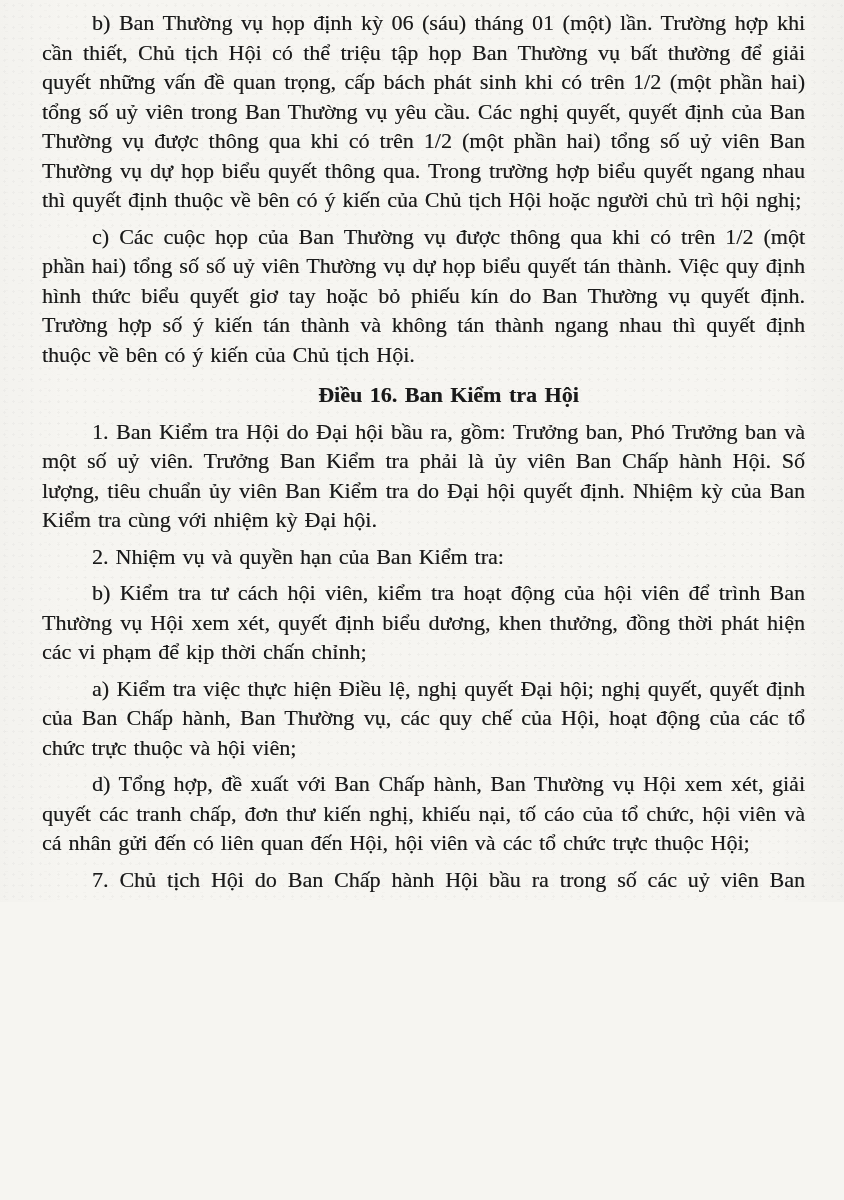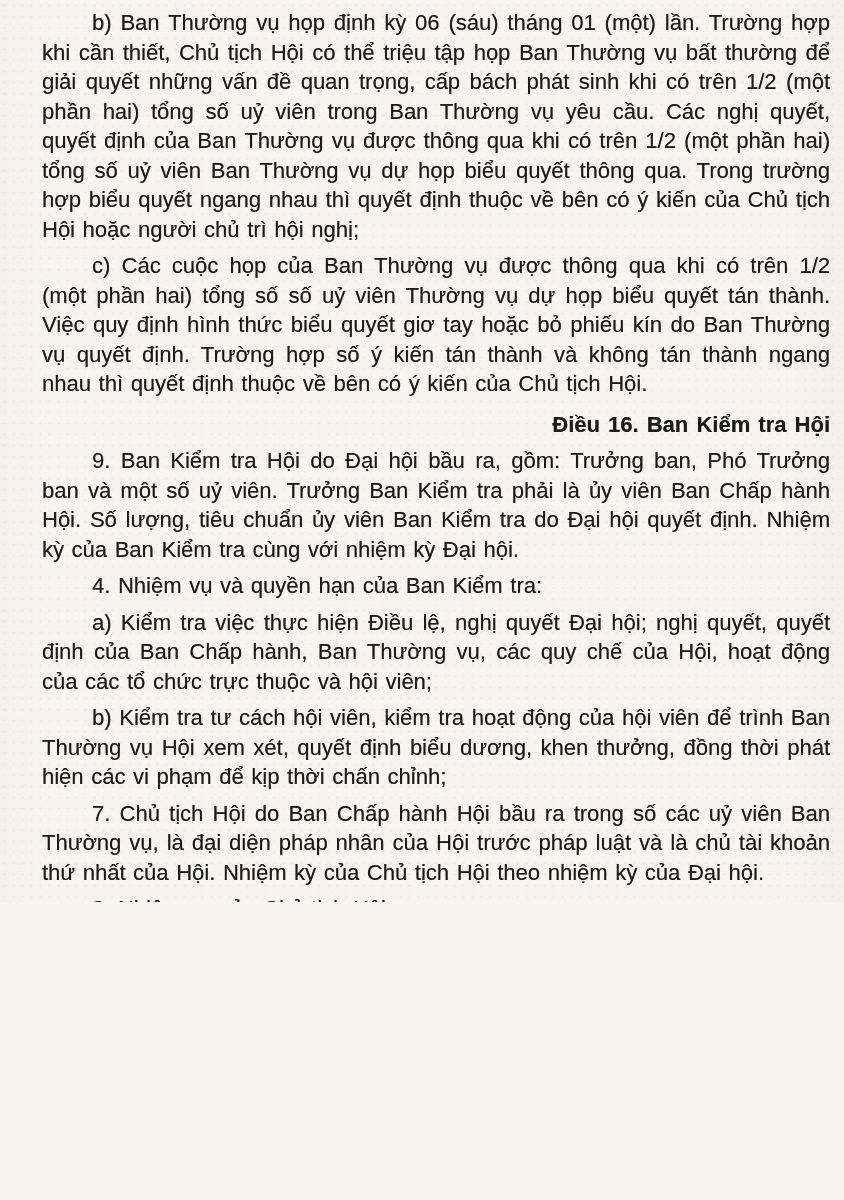--- a/index.html
+++ b/index.html
@@ -5,56 +5,57 @@
   html, body {
     margin: 0;
     padding: 0;
     background: #f6f5f1;
   }
   .page {
     position: relative;
     width: 844px;
     height: 902px;
     box-sizing: border-box;
-    padding: 8px 14px 0 42px;
+    padding: 8px 39px 0 42px;
     overflow: hidden;
     background-color: #f6f5f1;
     background-image:
       radial-gradient(rgba(70,70,70,0.035) 1px, transparent 1.2px),
       radial-gradient(rgba(90,90,90,0.025) 1px, transparent 1.2px),
       linear-gradient(90deg, rgba(0,0,0,0.012) 0%, rgba(0,0,0,0) 8%, rgba(0,0,0,0) 92%, rgba(0,0,0,0.02) 100%);
     background-size: 9px 11px, 13px 7px, 100% 100%;
-    font-family: Liberation Sans, sans-serif;
+    font-family: Liberation Serif, serif;
     color: #1a1a1a;
   }
   .page p {
     margin: 7px 0 0 0;
     font-size: 22px;
     line-height: 29.5px;
     text-indent: 50px;
     text-align: justify;
     word-spacing: 1.5px;
     text-shadow: 0.25px 0.25px 0 rgba(25,25,25,0.55);
   }
   .page p:first-child {
     margin-top: 0;
   }
   .page p.heading {
     font-weight: 700;
-    text-align: right;
+    text-align: center;
     margin-top: 11px;
     word-spacing: 2px;
   }
 </style>
 </head>
 <body>
 
 <div class="page">
   <p class="body">b) Ban Thường vụ họp định kỳ 06 (sáu) tháng 01 (một) lần. Trường hợp khi cần thiết, Chủ tịch Hội có thể triệu tập họp Ban Thường vụ bất thường để giải quyết những vấn đề quan trọng, cấp bách phát sinh khi có trên 1/2 (một phần hai) tổng số uỷ viên trong Ban Thường vụ yêu cầu. Các nghị quyết, quyết định của Ban Thường vụ được thông qua khi có trên 1/2 (một phần hai) tổng số uỷ viên Ban Thường vụ dự họp biểu quyết thông qua. Trong trường hợp biểu quyết ngang nhau thì quyết định thuộc về bên có ý kiến của Chủ tịch Hội hoặc người chủ trì hội nghị;</p>
   <p class="body">c) Các cuộc họp của Ban Thường vụ được thông qua khi có trên 1/2 (một phần hai) tổng số số uỷ viên Thường vụ dự họp biểu quyết tán thành. Việc quy định hình thức biểu quyết giơ tay hoặc bỏ phiếu kín do Ban Thường vụ quyết định. Trường hợp số ý kiến tán thành và không tán thành ngang nhau thì quyết định thuộc về bên có ý kiến của Chủ tịch Hội.</p>
   <p class="heading">Điều 16. Ban Kiểm tra Hội</p>
-  <p class="body">9. Ban Kiểm tra Hội do Đại hội bầu ra, gồm: Trưởng ban, Phó Trưởng ban và một số uỷ viên. Trưởng Ban Kiểm tra phải là ủy viên Ban Chấp hành Hội. Số lượng, tiêu chuẩn ủy viên Ban Kiểm tra do Đại hội quyết định. Nhiệm kỳ của Ban Kiểm tra cùng với nhiệm kỳ Đại hội.</p>
-  <p class="body">4. Nhiệm vụ và quyền hạn của Ban Kiểm tra:</p>
+  <p class="body">1. Ban Kiểm tra Hội do Đại hội bầu ra, gồm: Trưởng ban, Phó Trưởng ban và một số uỷ viên. Trưởng Ban Kiểm tra phải là ủy viên Ban Chấp hành Hội. Số lượng, tiêu chuẩn ủy viên Ban Kiểm tra do Đại hội quyết định. Nhiệm kỳ của Ban Kiểm tra cùng với nhiệm kỳ Đại hội.</p>
+  <p class="body">2. Nhiệm vụ và quyền hạn của Ban Kiểm tra:</p>
+  <p class="body">b) Kiểm tra tư cách hội viên, kiểm tra hoạt động của hội viên để trình Ban Thường vụ Hội xem xét, quyết định biểu dương, khen thưởng, đồng thời phát hiện các vi phạm để kịp thời chấn chỉnh;</p>
   <p class="body">a) Kiểm tra việc thực hiện Điều lệ, nghị quyết Đại hội; nghị quyết, quyết định của Ban Chấp hành, Ban Thường vụ, các quy chế của Hội, hoạt động của các tổ chức trực thuộc và hội viên;</p>
-  <p class="body">b) Kiểm tra tư cách hội viên, kiểm tra hoạt động của hội viên để trình Ban Thường vụ Hội xem xét, quyết định biểu dương, khen thưởng, đồng thời phát hiện các vi phạm để kịp thời chấn chỉnh;</p>
+  <p class="body">d) Tổng hợp, đề xuất với Ban Chấp hành, Ban Thường vụ Hội xem xét, giải quyết các tranh chấp, đơn thư kiến nghị, khiếu nại, tố cáo của tổ chức, hội viên và cá nhân gửi đến có liên quan đến Hội, hội viên và các tổ chức trực thuộc Hội;</p>
   <p class="body">7. Chủ tịch Hội do Ban Chấp hành Hội bầu ra trong số các uỷ viên Ban Thường vụ, là đại diện pháp nhân của Hội trước pháp luật và là chủ tài khoản thứ nhất của Hội. Nhiệm kỳ của Chủ tịch Hội theo nhiệm kỳ của Đại hội.</p>
   <p class="body">2. Nhiệm vụ của Chủ tịch Hội:</p>
 </div>
 
 </body></html>

